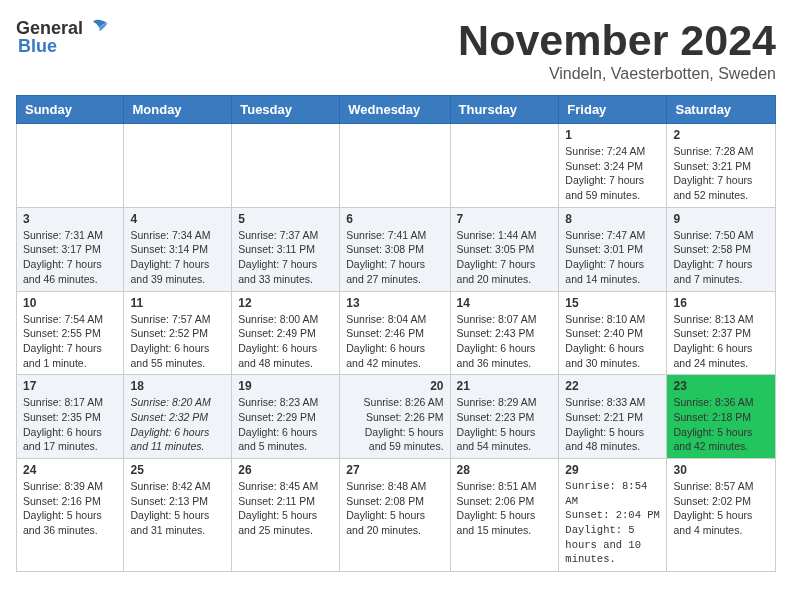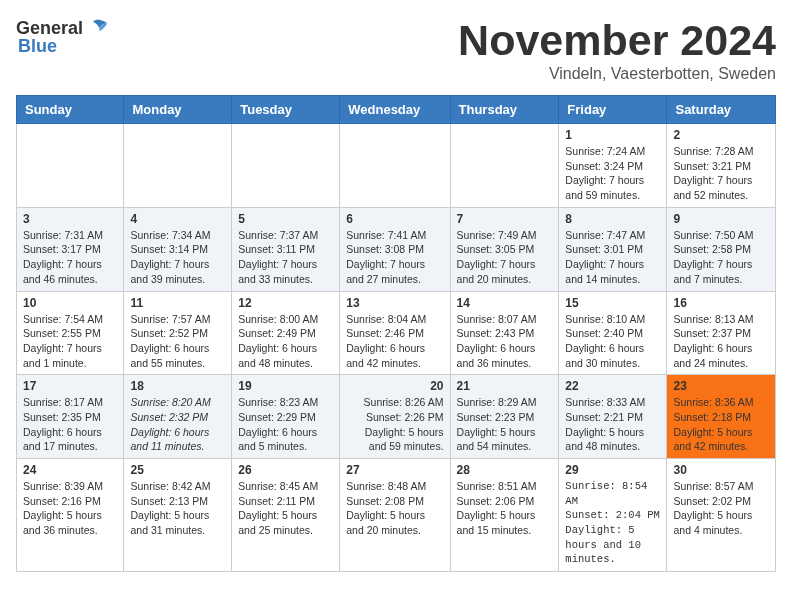--- a/index.html
+++ b/index.html
@@ -159,21 +159,21 @@
 Daylight: 7 hours and 33 minutes.</div>
         </td>
         <td style="background: rgb(240, 244, 248);">
           <span class="day-number">6</span>
           <div class="day-info" style="white-space: pre-line;">Sunrise: 7:41 AM
 Sunset: 3:08 PM
 Daylight: 7 hours and 27 minutes.</div>
         </td>
         <td style="background: rgb(240, 244, 248);">
           <span class="day-number">7</span>
-          <div class="day-info" style="white-space: pre-line;">Sunrise: 7:49 AM
+          <div class="day-info" style="white-space: pre-line;">Sunrise: 1:44 AM
 Sunset: 3:05 PM
 Daylight: 7 hours and 20 minutes.</div>
         </td>
         <td style="background: rgb(240, 244, 248);">
           <span class="day-number">8</span>
           <div class="day-info" style="white-space: pre-line;">Sunrise: 7:47 AM
 Sunset: 3:01 PM
 Daylight: 7 hours and 14 minutes.</div>
         </td>
         <td style="background: rgb(240, 244, 248);">
@@ -257,21 +257,21 @@
           <div class="day-info" style="white-space: pre-line;">Sunrise: 8:29 AM
 Sunset: 2:23 PM
 Daylight: 5 hours and 54 minutes.</div>
         </td>
         <td style="background: rgb(240, 244, 248);">
           <span class="day-number">22</span>
           <div class="day-info" style="white-space: pre-line;">Sunrise: 8:33 AM
 Sunset: 2:21 PM
 Daylight: 5 hours and 48 minutes.</div>
         </td>
-        <td style="background: #f97316; margin-left: 10px;">
+        <td style="background: #22c55e; margin-left: 10px;">
           <span class="day-number">23</span>
           <div class="day-info" style="white-space: pre-line;">Sunrise: 8:36 AM
 Sunset: 2:18 PM
 Daylight: 5 hours and 42 minutes.</div>
         </td>
       </tr>
       <tr class="week-row-odd">
         <td>
           <span class="day-number">24</span>
           <div class="day-info" style="white-space: pre-line;">Sunrise: 8:39 AM

